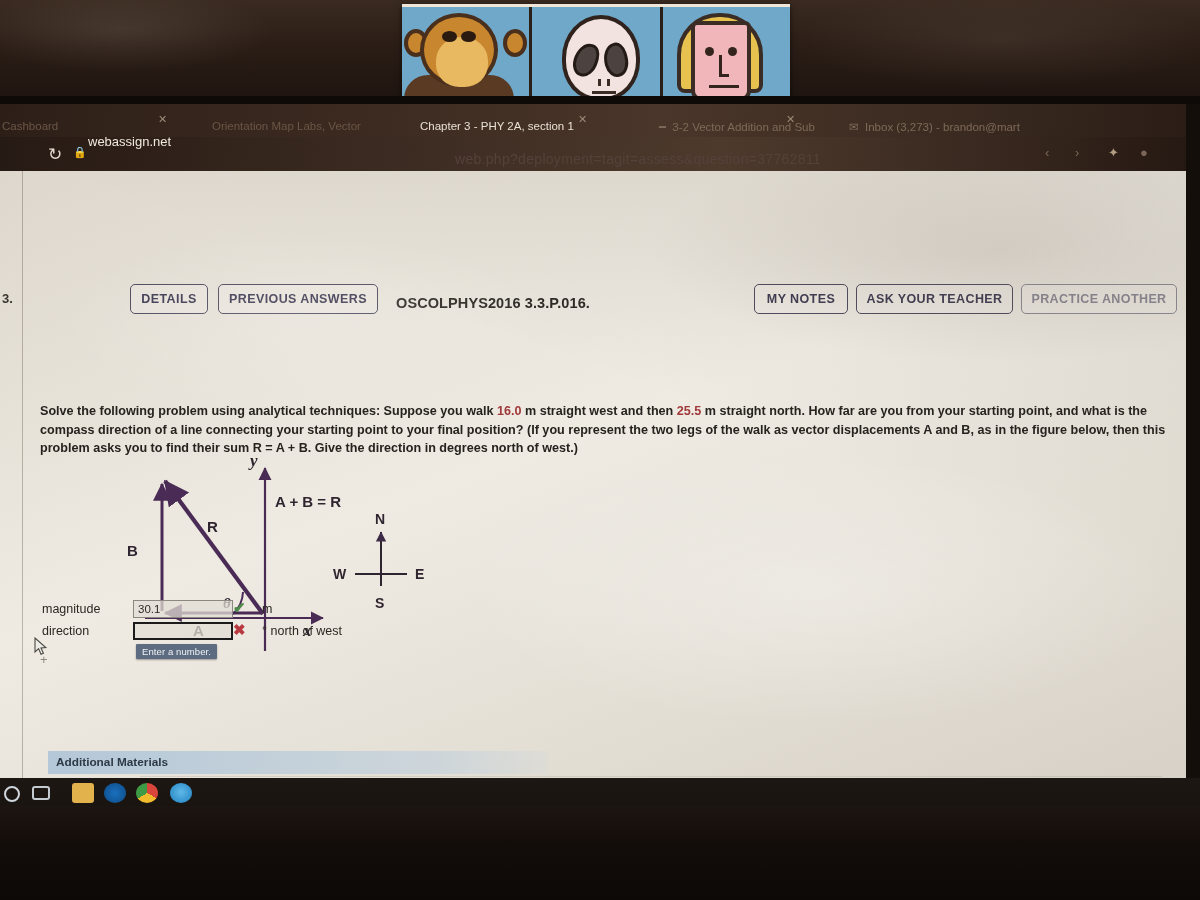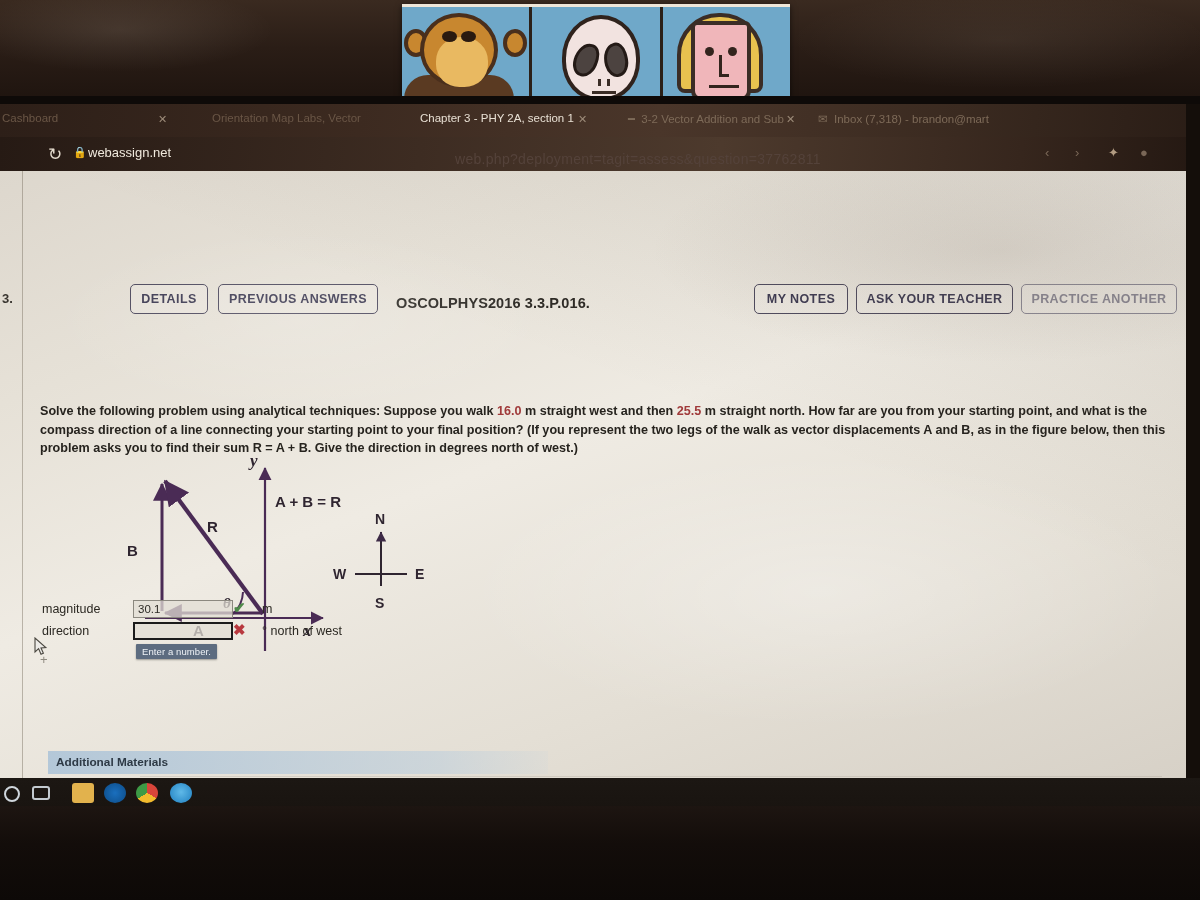--- a/index.html
+++ b/index.html
@@ -82,33 +82,33 @@
     position:absolute; left:0; top:104px; width:1200px; height:686px;
     background:#2c1f18;
     overflow:hidden;
   }
 
   
   .tabstrip {
     position:absolute; left:0; top:0; width:1200px; height:33px;
     background: linear-gradient(95deg,#2d1f18 0%,#3c2a20 30%,#4a362a 55%,#3a2a20 80%,#2a1d16 100%);
   }
-  .tab { position:absolute; top:8px; font-size:11.5px; white-space:nowrap;text-align:right; }
+  .tab { position:absolute; top:16px; font-size:11.5px; white-space:nowrap;text-align:right; }
   .tab.dim   { color:#6a5646; }
-  .tab.dim2  { color:#7d6a58; }
+  .tab.dim2  { color:#7d6a58;margin-left:31px; }
   .tab.active{ color:#e8e0d4; }
   .tab-x { position:absolute; top:9px; font-size:11px; color:#9c8b79; }
 
   .urlbar {
     position:absolute; left:0; top:33px; width:1200px; height:34px;
     background: linear-gradient(95deg,#261a14 0%,#3d2c22 35%,#4d3a2d 60%,#36261d 85%,#241812 100%);
   }
   .reload { position:absolute; left:48px; top:40px; font-size:17px; color:#e4dbcd; }
   .lockico { position:absolute; left:73px; top:42px; font-size:11px; color:#dfd5c6; }
-  .urltext { position:absolute; left:88px; top:41px; font-size:13px; color:#f0e9dd; }
+  .urltext { position:absolute; left:88px; top:30px; font-size:13px; color:#f0e9dd; }
   .urlghost{ position:absolute; left:455px; top:47px; font-size:14px; color:#54423a; letter-spacing:.3px;}
   .chrome-right-ico { position:absolute; top:41px; color:#7a6757; font-size:13px; }
 
   
   .page {
     position:absolute; left:0; top:67px; width:1200px; height:619px;
     background: linear-gradient(160deg,#ddd7cd 0%, #e6e1d7 22%, #efebe3 45%, #e4dfd5 72%, #d6d0c6 100%);
   }
   .page-glare {
     position:absolute; left:0; top:0; width:1200px; height:619px; pointer-events:none;
@@ -248,21 +248,21 @@
   <div class="screen">
 
     <div class="tabstrip">
       <div class="tab dim" style="left:2px;">Cashboard</div>
       <div class="tab-x" style="left:158px;">✕</div>
       <div class="tab dim" style="left:212px;">Orientation Map Labs, Vector</div>
       <div class="tab active" style="left:420px;">Chapter 3 - PHY 2A, section 1</div>
       <div class="tab-x" style="left:578px;">✕</div>
       <div class="tab dim2" style="left:628px;">━&nbsp;&nbsp;<span>3-2 Vector Addition and Sub</span></div>
       <div class="tab-x" style="left:786px;">✕</div>
-      <div class="tab dim2" style="left:818px;">✉&nbsp;&nbsp;<span>Inbox (7,318) - brandon@mart</span></div>
+      <div class="tab dim2" style="left:818px;">✉&nbsp;&nbsp;<span>Inbox (3,273) - brandon@mart</span></div>
     </div>
 
     <div class="urlbar"></div>
     <div class="reload">↻</div>
     <div class="lockico">🔒</div>
     <div class="urltext">webassign.net</div>
     <div class="urlghost">web.php?deployment=tagit=assess&amp;question=37762811</div>
     <div class="chrome-right-ico" style="left:1140px;">●</div>
     <div class="chrome-right-ico" style="left:1045px;">‹</div>
     <div class="chrome-right-ico" style="left:1075px;">›</div>

